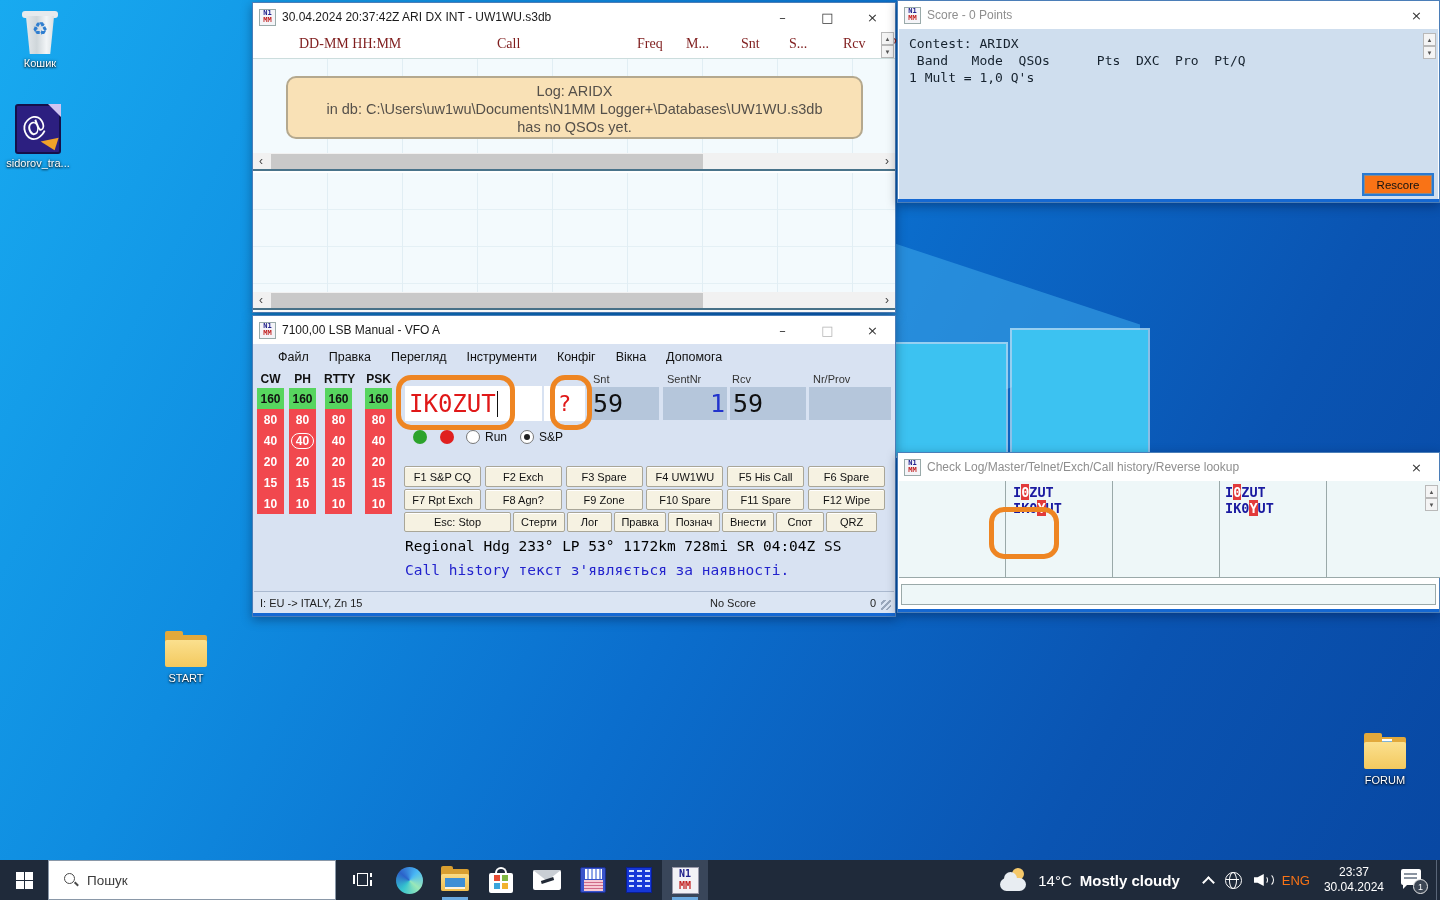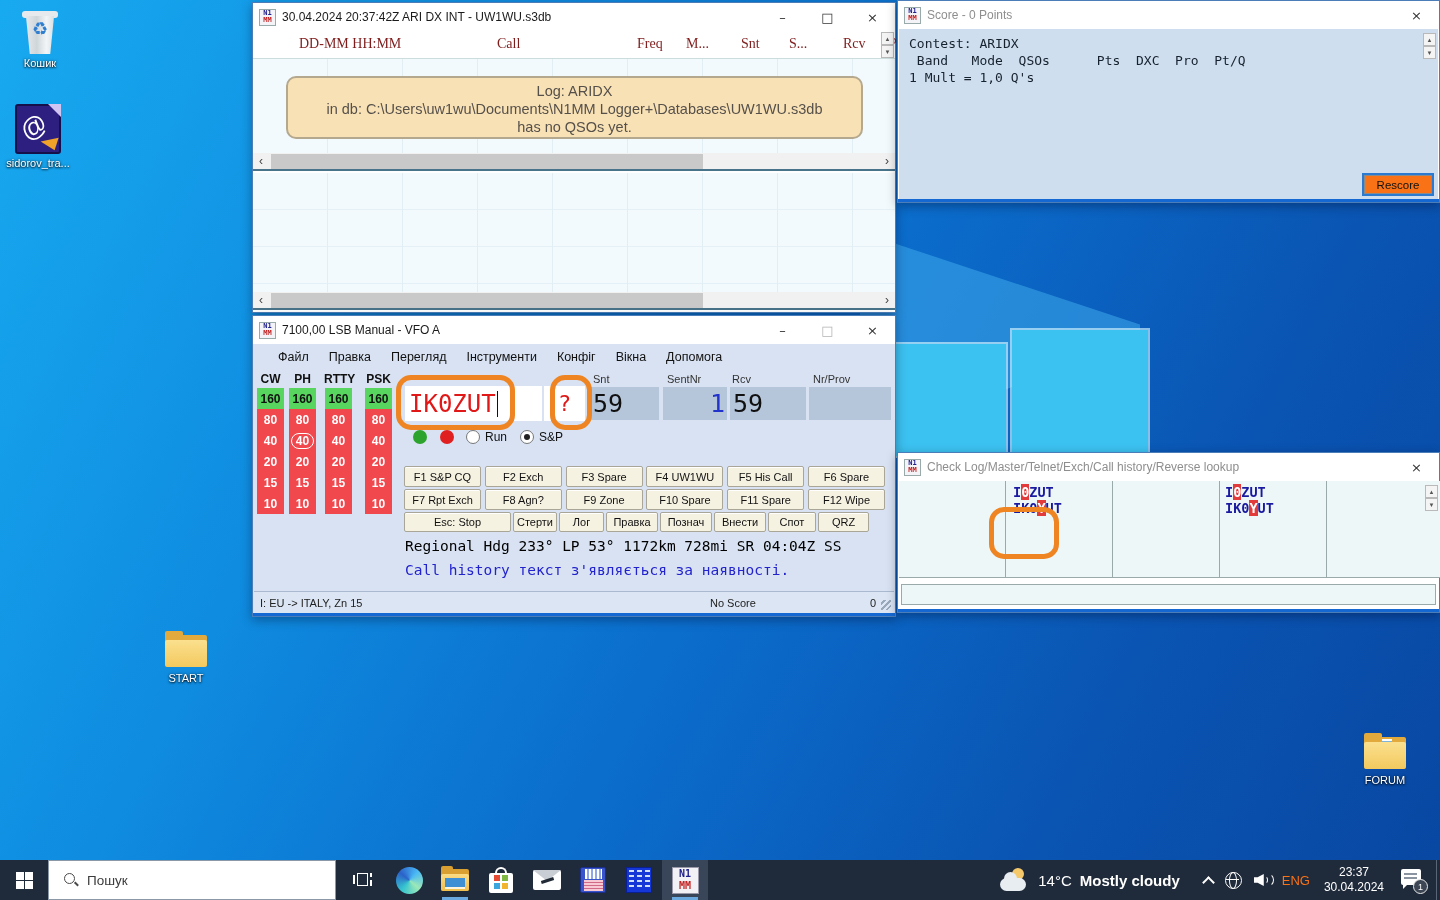--- a/index.html
+++ b/index.html
@@ -418,21 +418,21 @@
     <div class="fkrow" style="top:173px">
       <div class="btn">F7 Rpt Exch</div>
       <div class="btn">F8 Agn?</div>
       <div class="btn">F9 Zone</div>
       <div class="btn">F10 Spare</div>
       <div class="btn">F11 Spare</div>
       <div class="btn">F12 Wipe</div>
     </div>
     <div class="escrow">
       <div class="btn" style="width:107px">Esc: Stop</div>
-      <div class="btn" style="width:44px">Стерти</div>
+      <div class="btn" style="width:52px">Стерти</div>
       <div class="btn" style="width:45px">Лог</div>
       <div class="btn" style="width:52px">Правка</div>
       <div class="btn" style="width:52px">Познач</div>
       <div class="btn" style="width:52px">Внести</div>
       <div class="btn" style="width:48px">Спот</div>
       <div class="btn" style="width:51px">QRZ</div>
     </div>
 
     <div class="infoline">Regional Hdg 233° LP 53° 1172km 728mi SR 04:04Z SS</div>
     <div class="chline">Call history текст з'являється за наявності.</div>

